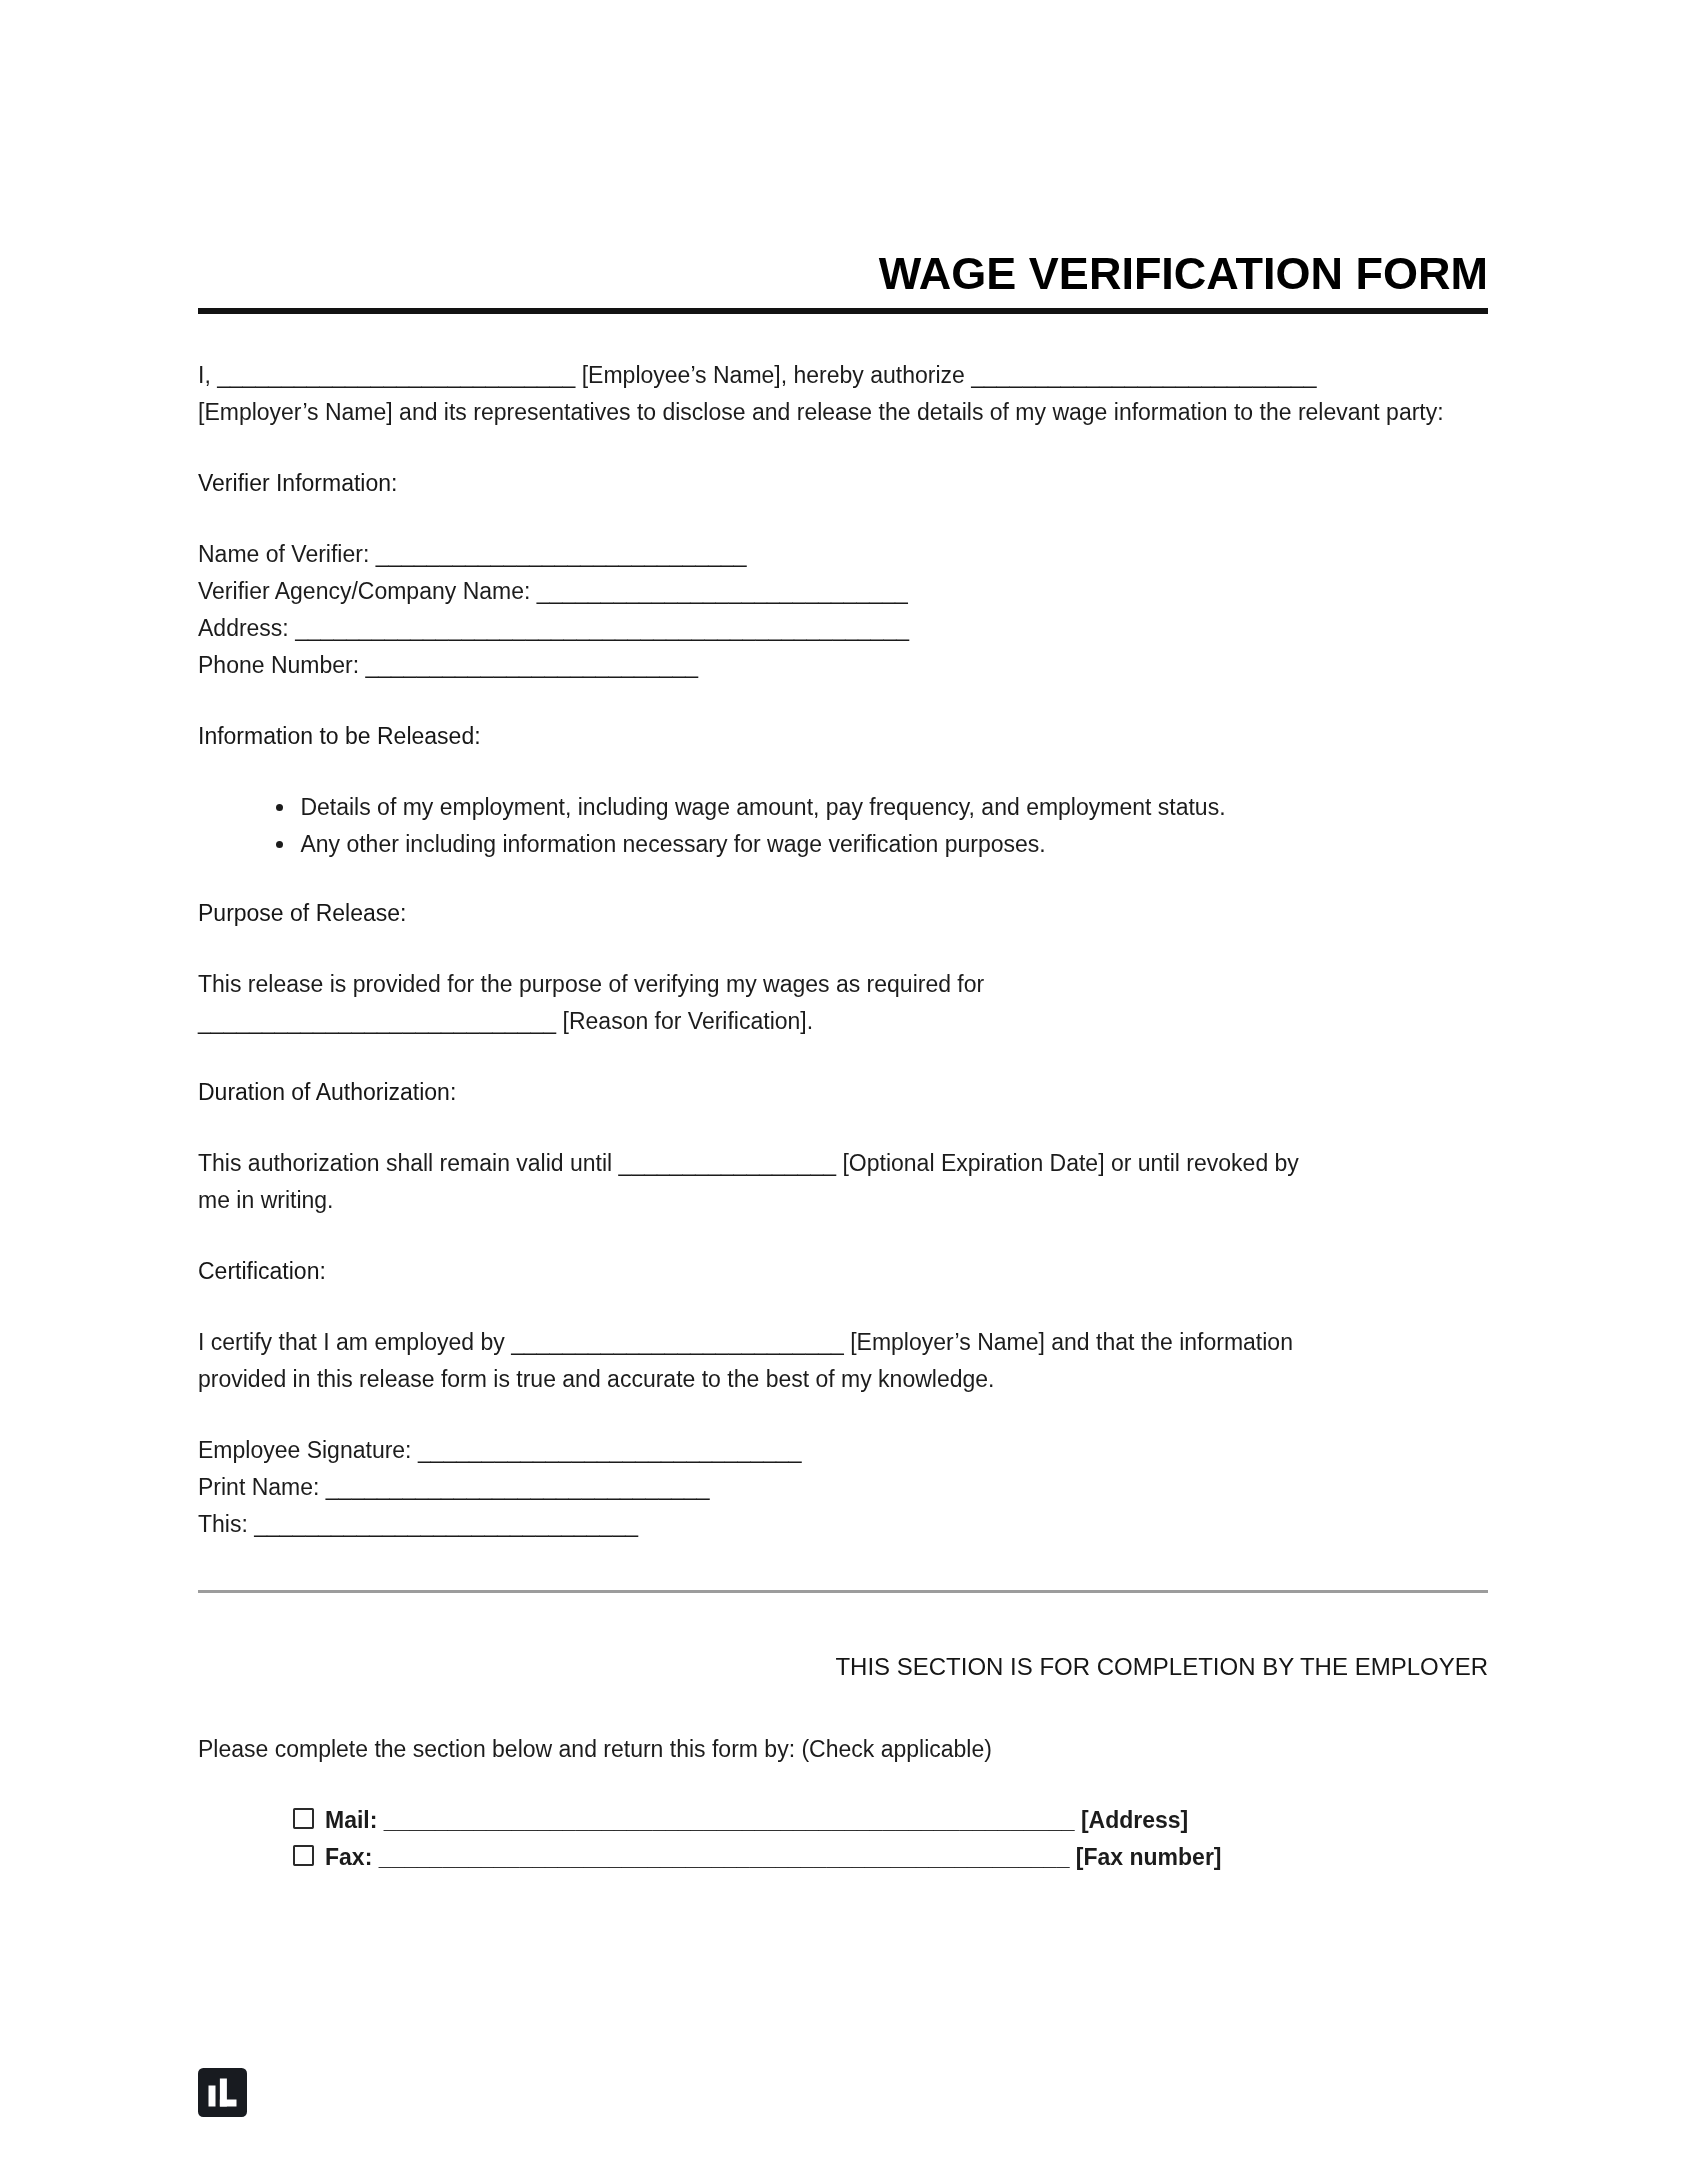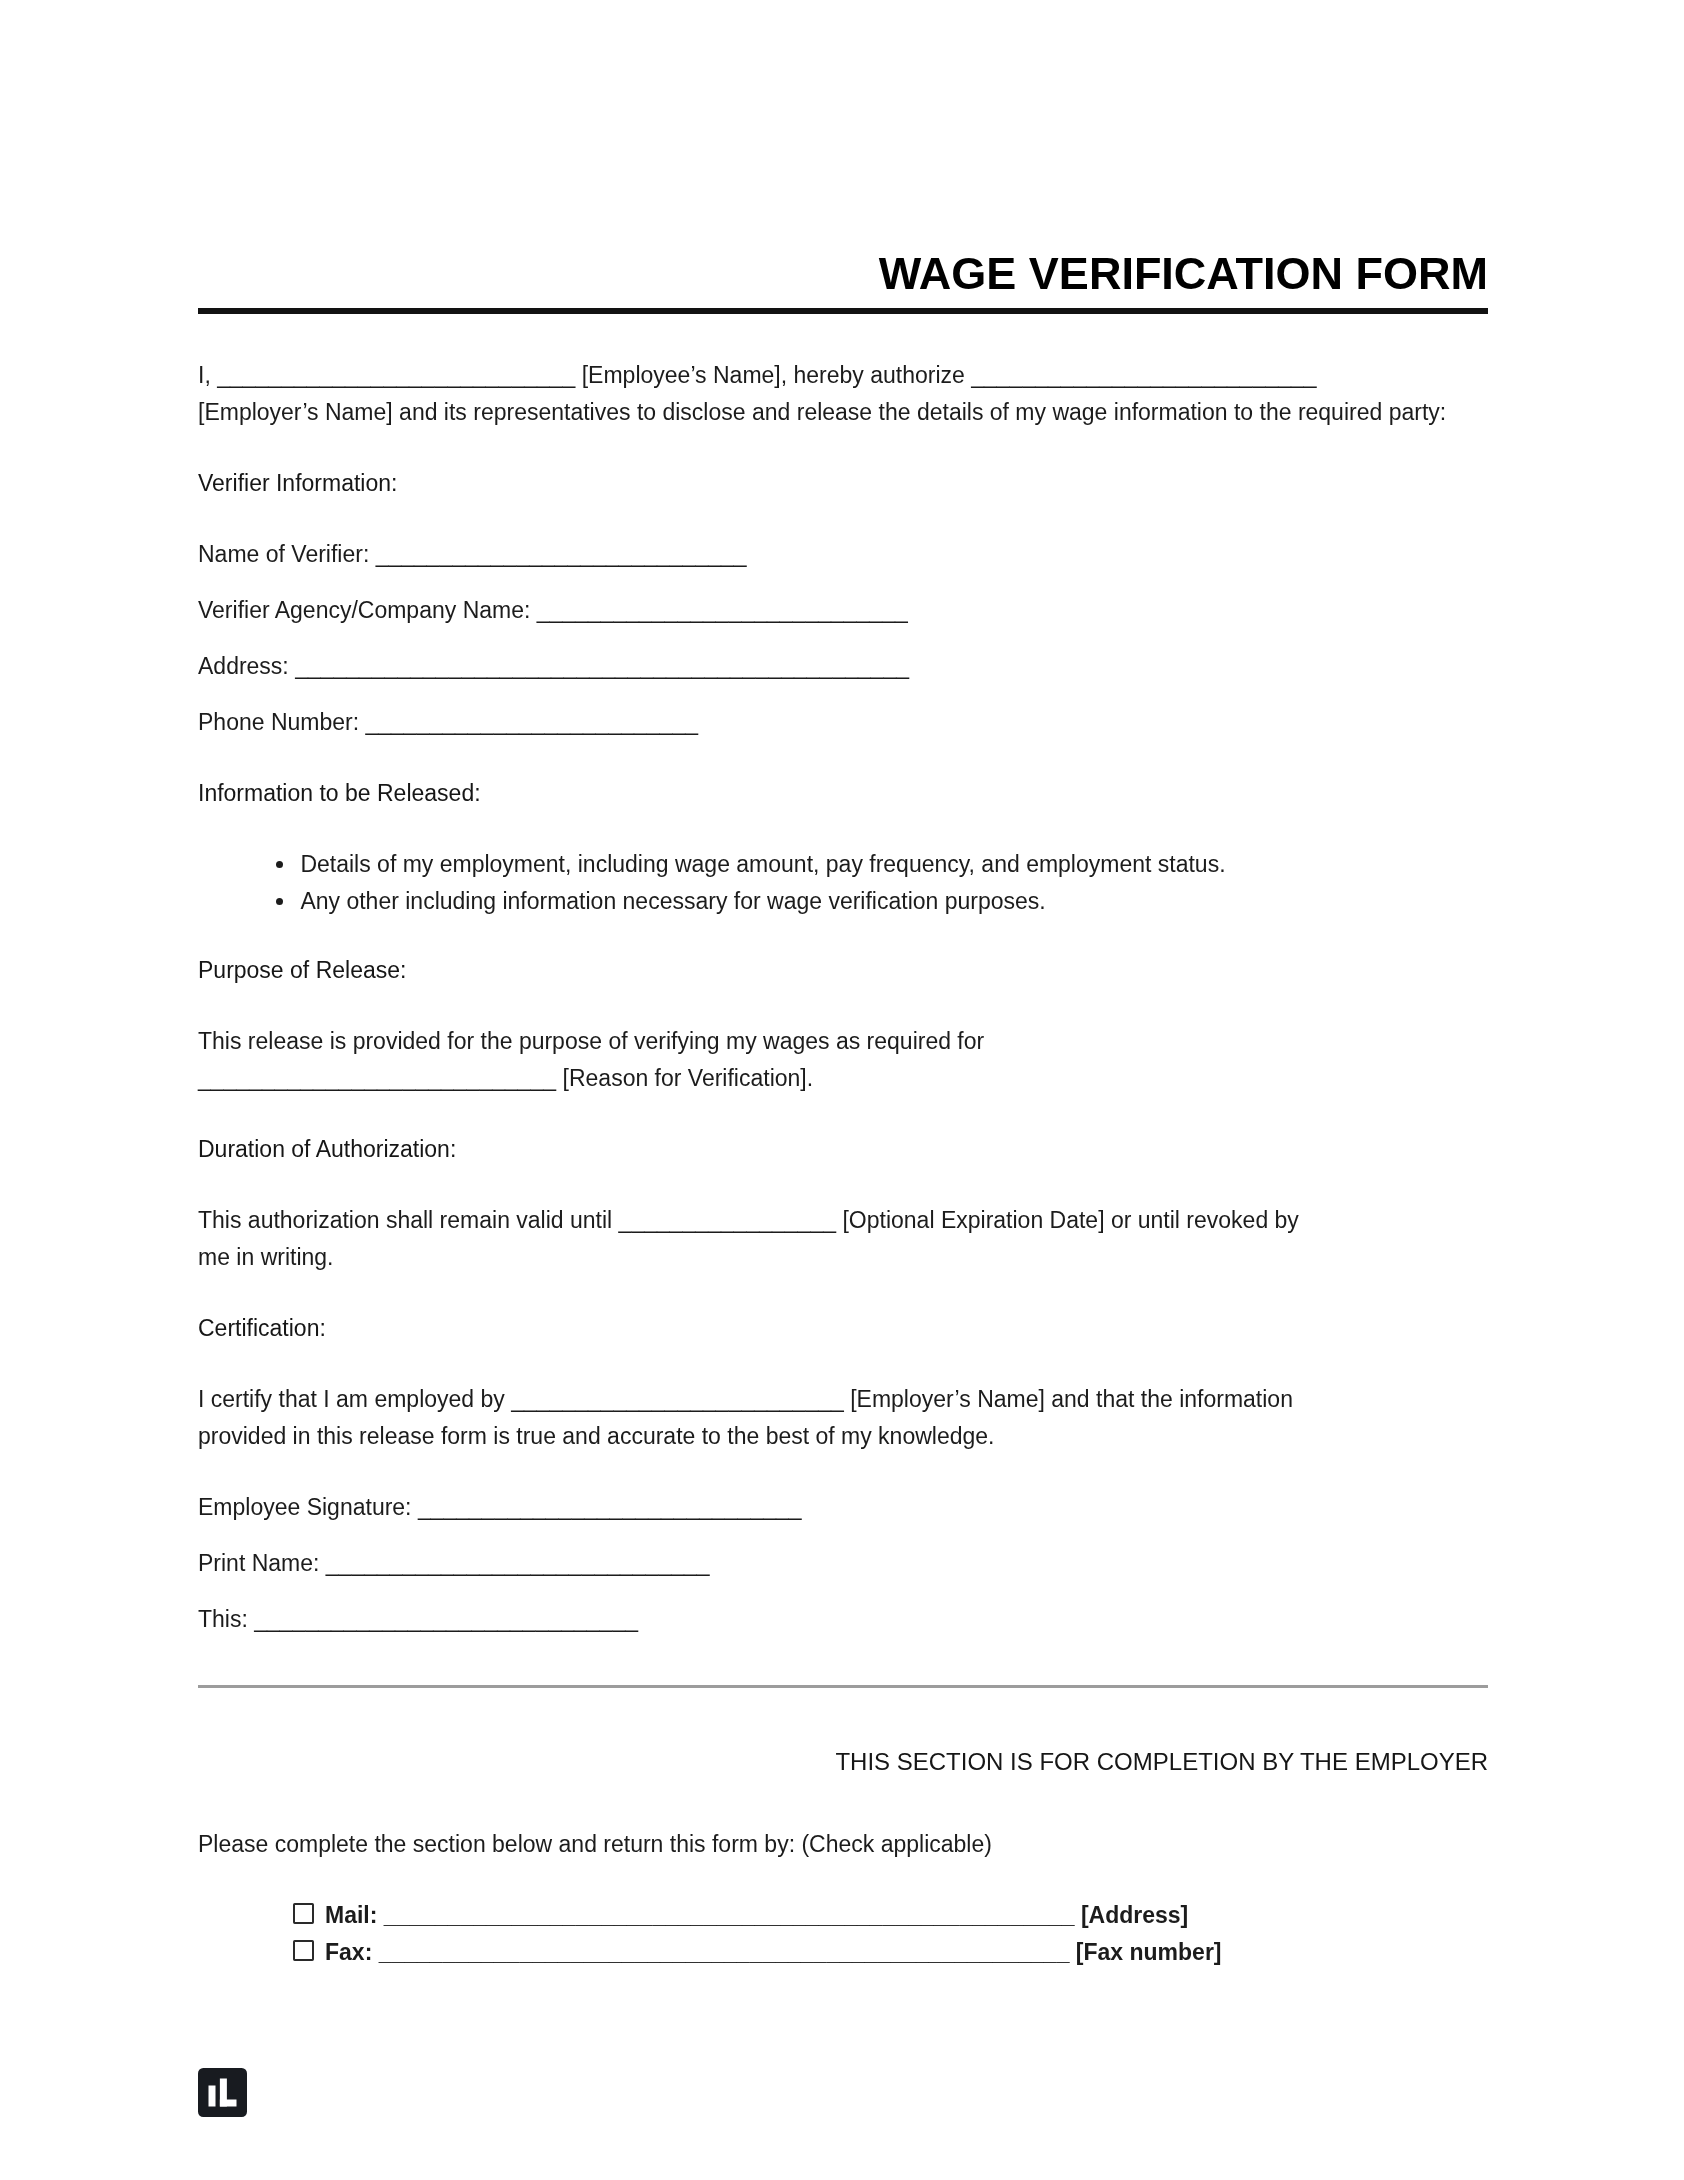--- a/index.html
+++ b/index.html
@@ -30,21 +30,21 @@
     color: #000000;
   }
   .block { margin-bottom: 34px; }
   .section-heading {
     font-size: 23px;
     line-height: 37px;
     font-weight: normal;
     color: #161616;
     margin-top: 32px;
   }
-  .field-line { line-height: 37px; margin-top: 19px; }
+  .field-line { line-height: 37px; }
   .blank { white-space: nowrap; letter-spacing: 0; color: #1c1c1c; }
   ul.bullet-list {
     margin: 0 0 20px 58px;
     padding-left: 41px;
     list-style: disc outside;
   }
   ul.bullet-list li { line-height: 37px; padding-left: 3.4px; }
   .divider {
     height: 2.6px;
     background: #9c9c9c;
@@ -81,21 +81,21 @@
 </style>
 </head>
 <body>
 
 <div class="page">
 
   <div class="title-block">
     <div class="doc-title">WAGE VERIFICATION FORM</div>
   </div>
 
-  <p class="block"><span>I, </span><span class="blank">____________________________</span><span> [Employee’s Name], hereby authorize </span><span class="blank">___________________________</span><br><span>[Employer’s Name] and its representatives to disclose and release the details of my wage information to</span> <span>the required party:</span></p>
+  <p class="block"><span>I, </span><span class="blank">____________________________</span><span> [Employee’s Name], hereby authorize </span><span class="blank">___________________________</span><br><span>[Employer’s Name] and its representatives to disclose and release the details of my wage information to</span> <span>the relevant party:</span></p>
 
   <h2 class="section-heading block">Verifier Information:</h2>
 
   <div class="block">
     <div class="field-line"><span>Name of Verifier: </span><span class="blank">_____________________________</span></div>
     <div class="field-line"><span>Verifier Agency/Company Name: </span><span class="blank">_____________________________</span></div>
     <div class="field-line"><span>Address: </span><span class="blank">________________________________________________</span></div>
     <div class="field-line"><span>Phone Number: </span><span class="blank">__________________________</span></div>
   </div>
 

